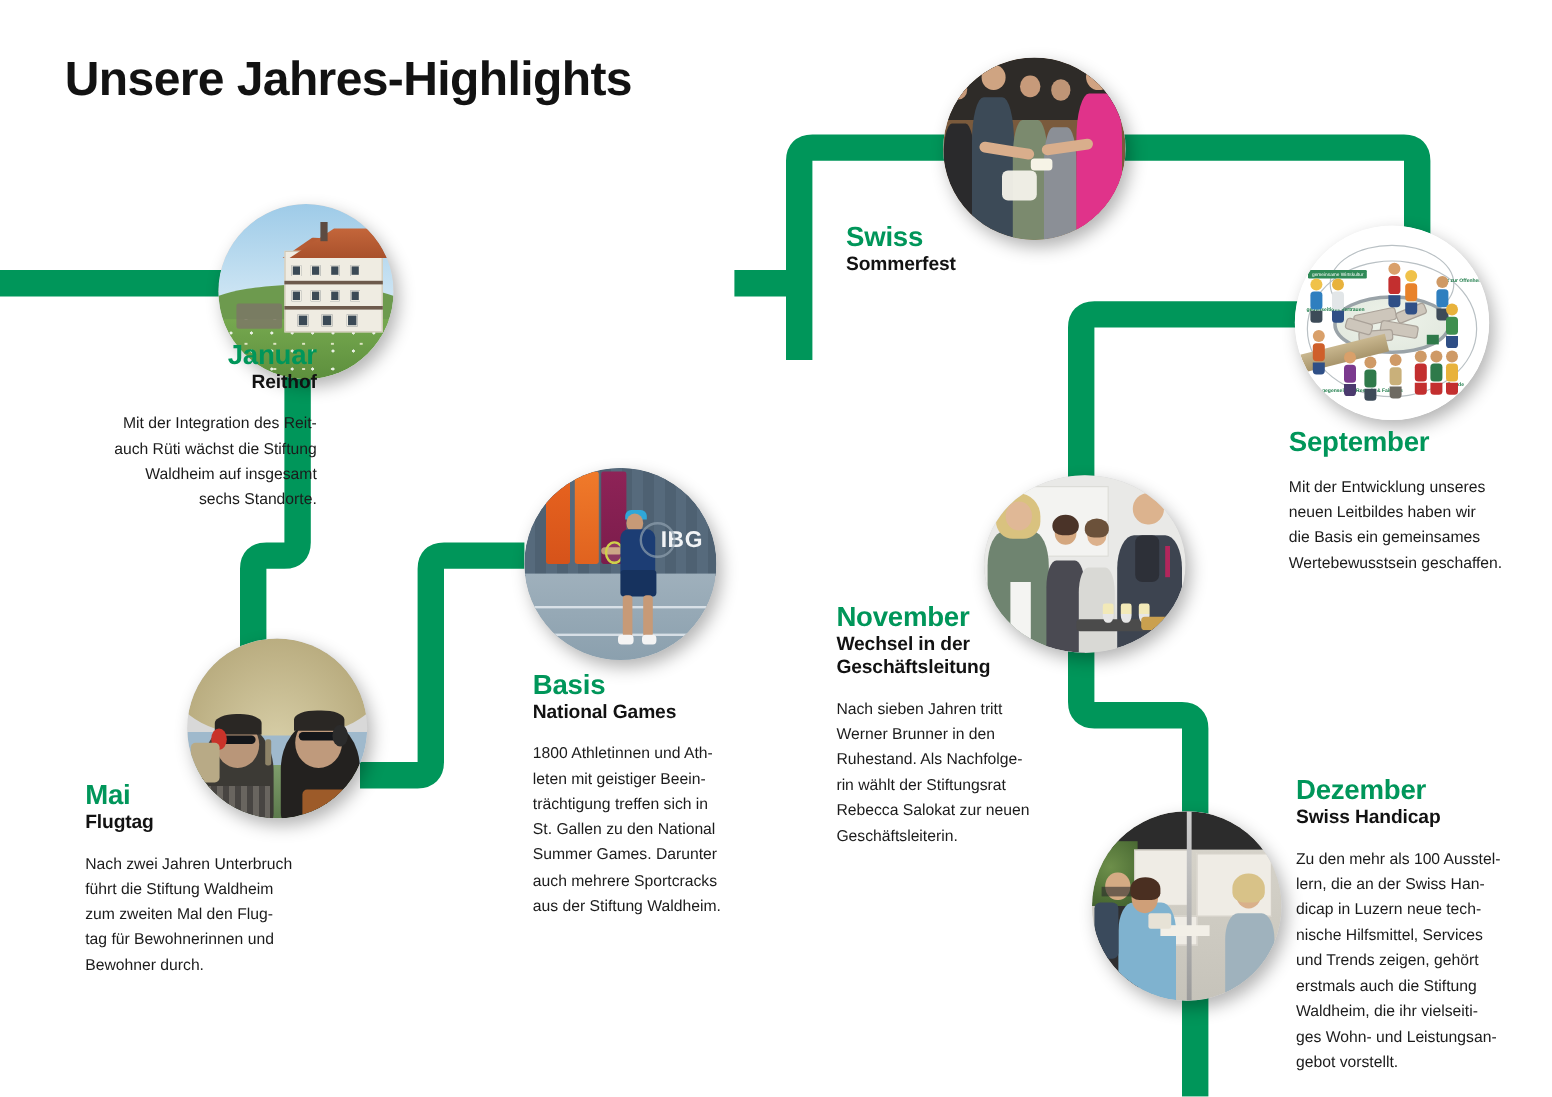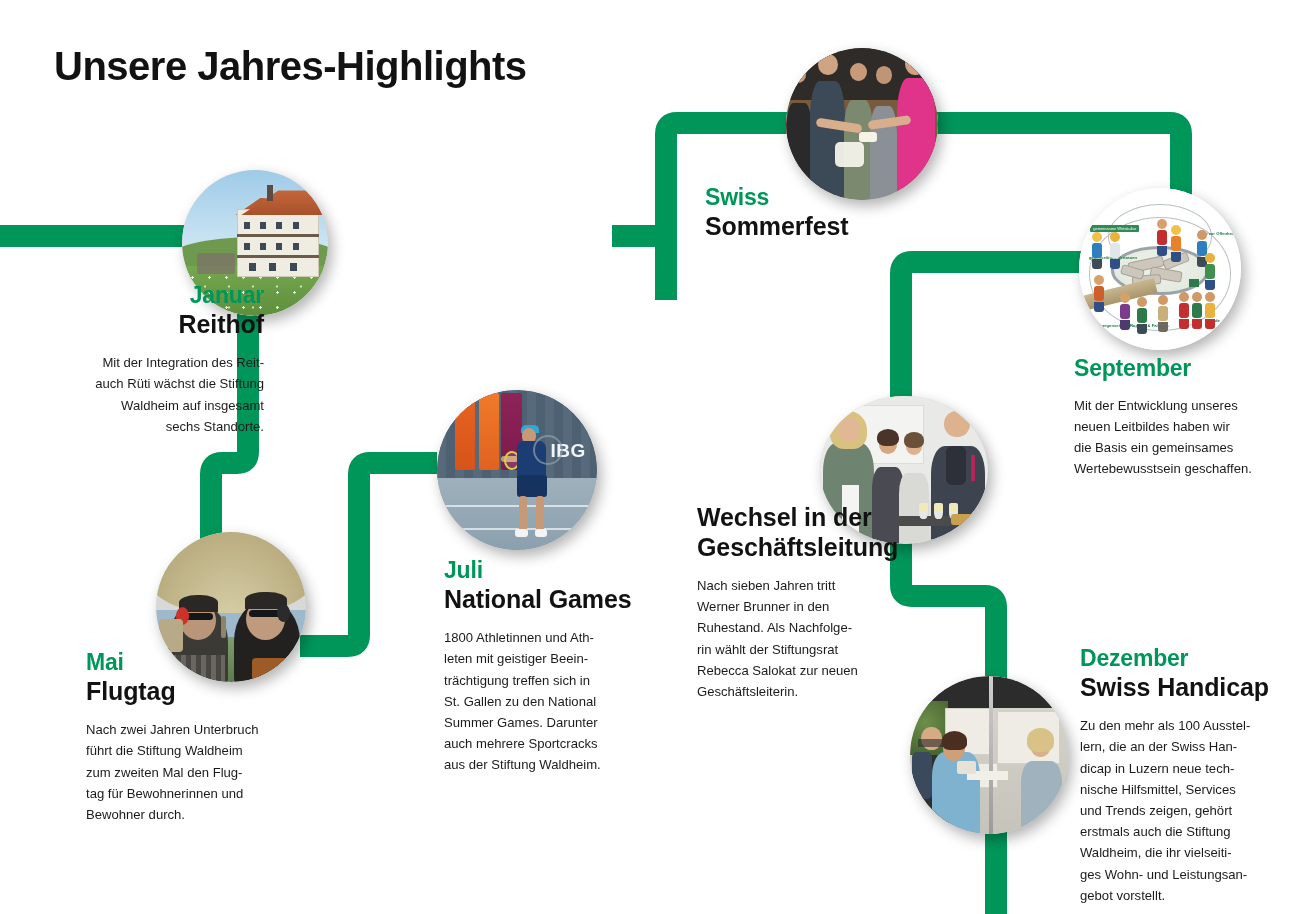--- a/index.html
+++ b/index.html
@@ -56,21 +56,21 @@
   .entry { position: absolute; }
   .entry .month {
     font-size: 23px;
     font-weight: bold;
     color: #00965A;
     line-height: 1.12;
     letter-spacing: -0.2px;
     white-space: nowrap;
   }
   .entry .headline {
-    font-size: 25px;
+    font-size: 16px;
     font-weight: bold;
     color: #121212;
     line-height: 1.18;
     letter-spacing: -0.1px;
     margin-top: 1px;
   }
   .entry .body {
     font-size: 13.1px;
     color: #1b1b1b;
     line-height: 1.62;
@@ -471,32 +471,32 @@
 
   <div class="entry" style="left:54px; top:283px; width:210px;text-align:right;">
     <div class="month">Januar</div>
     <div class="headline">Reithof</div>
     <div class="body">Mit der Integration des Reit-
 auch Rüti wächst die Stiftung
 Waldheim auf insgesamt
 sechs Standorte.</div>
   </div>
 
-  <div class="entry" style="left:86px; top:650px; width:215px;">
+  <div class="entry" style="left:71px; top:650px; width:215px;">
     <div class="month">Mai</div>
     <div class="headline">Flugtag</div>
     <div class="body">Nach zwei Jahren Unterbruch
 führt die Stiftung Waldheim
 zum zweiten Mal den Flug-
 tag für Bewohnerinnen und
 Bewohner durch.</div>
   </div>
 
   <div class="entry" style="left:444px; top:558px; width:215px;">
-    <div class="month">Juli</div>
+    <div class="month">Basis</div>
     <div class="headline">National Games</div>
     <div class="body">1800 Athletinnen und Ath-
 leten mit geistiger Beein-
 trächtigung treffen sich in
 St. Gallen zu den National
 Summer Games. Darunter
 auch mehrere Sportcracks
 aus der Stiftung Waldheim.</div>
   </div>
 
@@ -507,20 +507,21 @@
 
   <div class="entry" style="left:1074px; top:356px; width:215px;">
     <div class="month">September</div>
     <div class="body">Mit der Entwicklung unseres
 neuen Leitbildes haben wir
 die Basis ein gemeinsames
 Wertebewusstsein geschaffen.</div>
   </div>
 
   <div class="entry" style="left:697px; top:502px; width:215px;">
+    <div class="month">November</div>
     <div class="headline" style="white-space:pre-line;">Wechsel in der
 Geschäftsleitung</div>
     <div class="body">Nach sieben Jahren tritt
 Werner Brunner in den
 Ruhestand. Als Nachfolge-
 rin wählt der Stiftungsrat
 Rebecca Salokat zur neuen
 Geschäftsleiterin.</div>
   </div>
 

